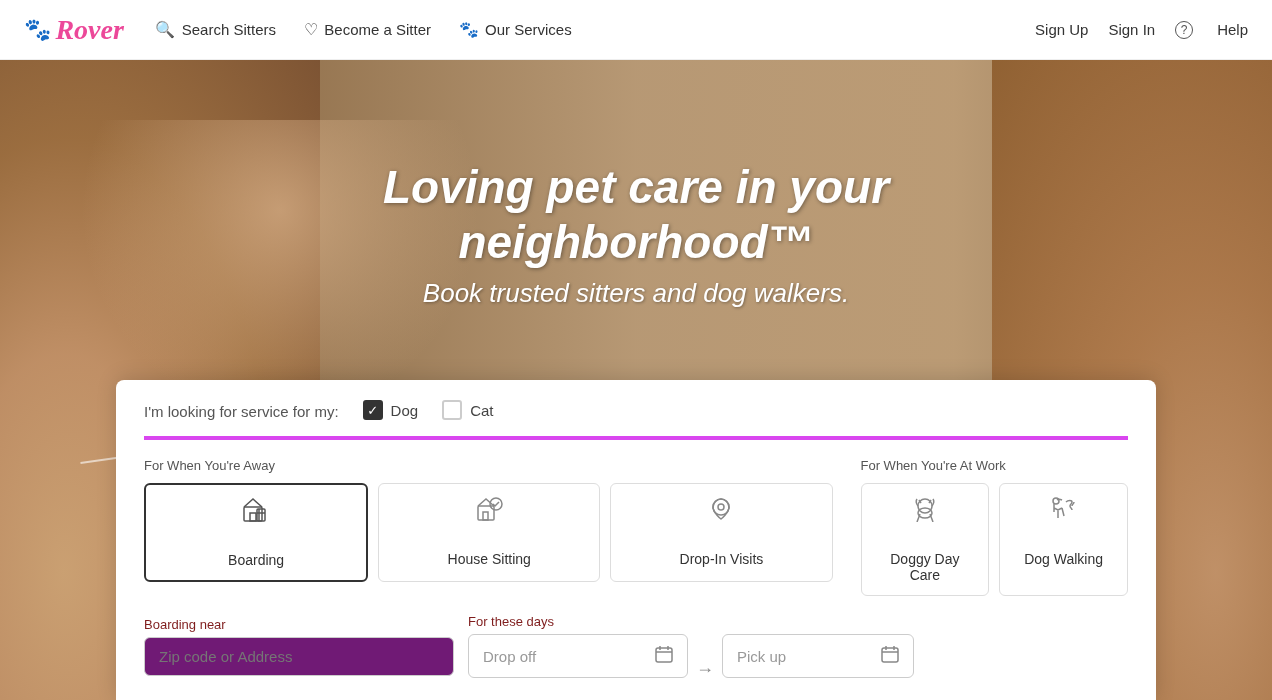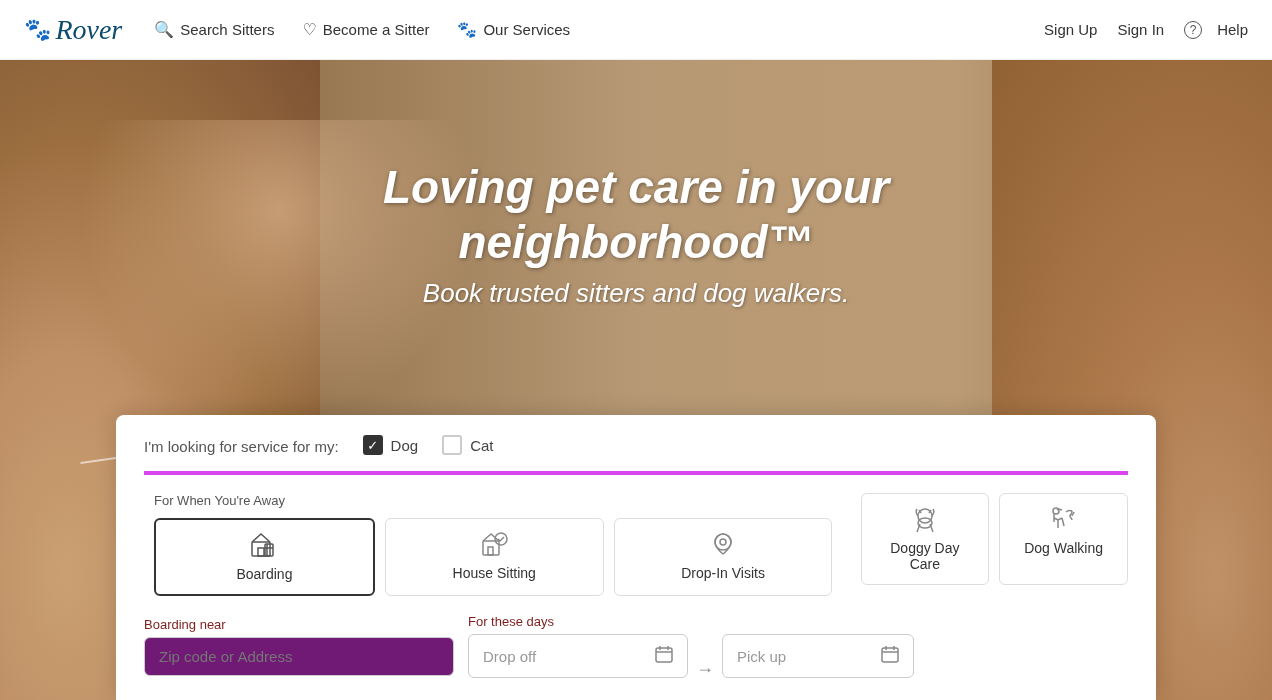--- a/index.html
+++ b/index.html
@@ -6,21 +6,21 @@
     body { font-family: -apple-system, BlinkMacSystemFont, 'Segoe UI', sans-serif; width: 1272px; height: 700px; overflow: hidden; }
 
     
     .navbar {
       position: absolute; top: 0; left: 0; right: 0; height: 60px;
       background: #fff; display: flex; align-items: center;
       padding: 0 24px; z-index: 100; border-bottom: 1px solid #eee;
     }
     .logo { display: flex; align-items: center; gap: 4px; margin-right: 32px; }
     .logo-paw { color: #3cb46e; font-size: 22px; }
-    .logo-text { font-family: Georgia, serif; font-style: italic; font-size: 28px; color: #0c4a6e; font-weight: normal; }
+    .logo-text { font-family: Georgia, serif; font-style: italic; font-size: 28px; color: #ec4899; font-weight: bold; }
     .nav-links { display: flex; align-items: center; gap: 28px; flex: 1; }
     .nav-link { display: flex; align-items: center; gap: 6px; color: #333; font-size: 15px; cursor: pointer; text-decoration: none; }
     .nav-icon { font-size: 16px; }
     .nav-right { display: flex; align-items: center; gap: 20px; }
     .nav-right a { color: #333; font-size: 15px; cursor: pointer; text-decoration: none; }
     .nav-help { display: flex; align-items: center; gap: 4px; }
 
     
     .hero {
       position: absolute; top: 60px; left: 0; right: 0; bottom: 0;
@@ -92,30 +92,30 @@
       width: 20px; height: 20px; background: #333; border: 2px solid #333;
       border-radius: 3px; display: flex; align-items: center; justify-content: center;
       color: #fff; font-size: 13px;
     }
     .checkbox-unchecked {
       width: 20px; height: 20px; border: 2px solid #ccc;
       border-radius: 3px; background: #fff;
     }
 
     
-    .service-section { margin-top: 18px; margin-left: 10px; }
+    .service-section { margin-top: 18px; }
     .service-categories { display: flex; gap: 28px; }
 
     .category-group { flex: 1; }
     .category-label { font-size: 13px; color: #555; font-weight: 500; margin-bottom: 10px; }
 
     .service-cards { display: flex; gap: 10px; }
     .service-card {
       border: 1.5px solid #ddd; border-radius: 6px; padding: 12px 16px;
-      display: flex; flex-direction: column; align-items: center; gap: 2px;
+      display: flex; flex-direction: column; align-items: center; gap: 23px;
       cursor: pointer; background: #fff; min-width: 120px; flex: 1;
       font-size: 14px; color: #444;
     }
     .service-card.active { border: 2px solid #333; }
     .service-icon { font-size: 22px; color: #666; }
     .service-name { font-size: 14px; color: #333; font-weight: 500; text-align: center; }
 
     
     .search-inputs { display: flex; gap: 14px; margin-top: 18px; align-items: center; }
 
@@ -160,21 +160,21 @@
     <a class="nav-link">
       <span class="nav-icon">🐾</span>
       <span>Our Services</span>
     </a>
   </div>
   <div class="nav-right">
     <a>Sign Up</a>
     <a>Sign In</a>
     <a class="nav-help">
       <span style="border:1.5px solid #555;border-radius:50%;width:18px;height:18px;display:inline-flex;align-items:center;justify-content:center;font-size:12px;color:#555;">?</span>
-      <span style="margin-left:11px;">Help</span>
+      <span style="margin-left:20px;">Help</span>
     </a>
   </div>
 </nav>
 
 <section class="hero">
   <div class="hero-bg"></div>
   <div class="cat-overlay"></div>
   <div class="dog-overlay"></div>
   <div class="hand-overlay"></div>
 
@@ -243,20 +243,21 @@
                   <circle cx="14" cy="11" r="3"></circle>
                 </svg>
               </span>
               <span class="service-name">Drop-In Visits</span>
             </div>
 
           </div>
         </div>
 
         <div class="category-group" style="flex:0 0 auto;">
+          <div class="category-label">For When You're At Work</div>
           <div class="service-cards">
 
             <div class="service-card">
               <span class="service-icon">
                 <svg width="28" height="26" viewBox="0 0 28 26" fill="none" stroke="#888" stroke-width="1.5">
                   <circle cx="14" cy="10" r="7"></circle>
                   <path d="M7 10 Q4 6 6 3"></path>
                   <path d="M21 10 Q24 6 22 3"></path>
                   <path d="M10 7 L8 4"></path>
                   <path d="M18 7 L20 4"></path>

